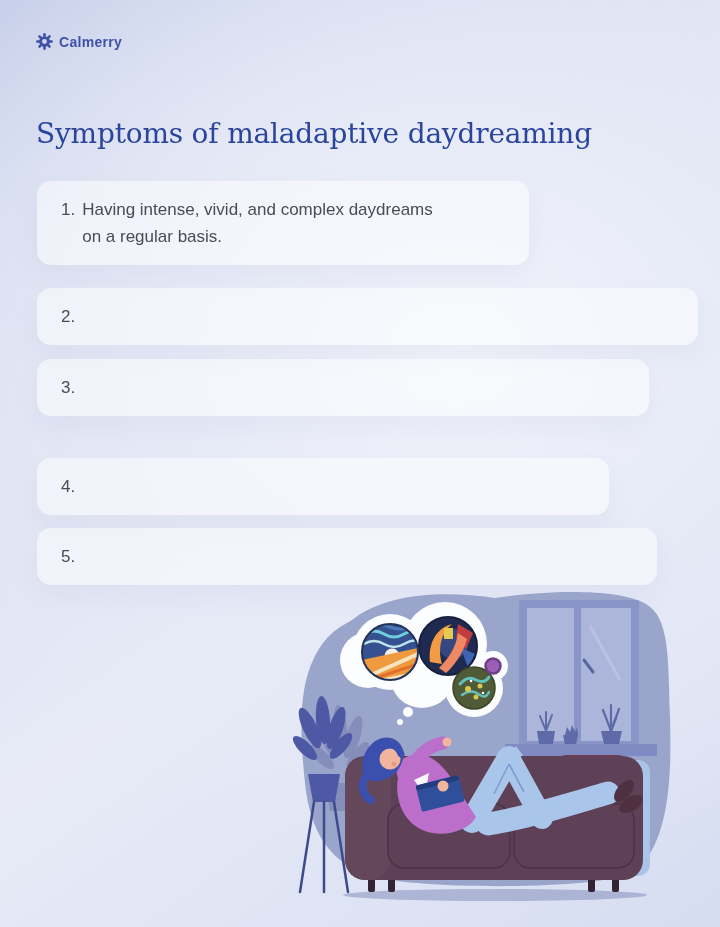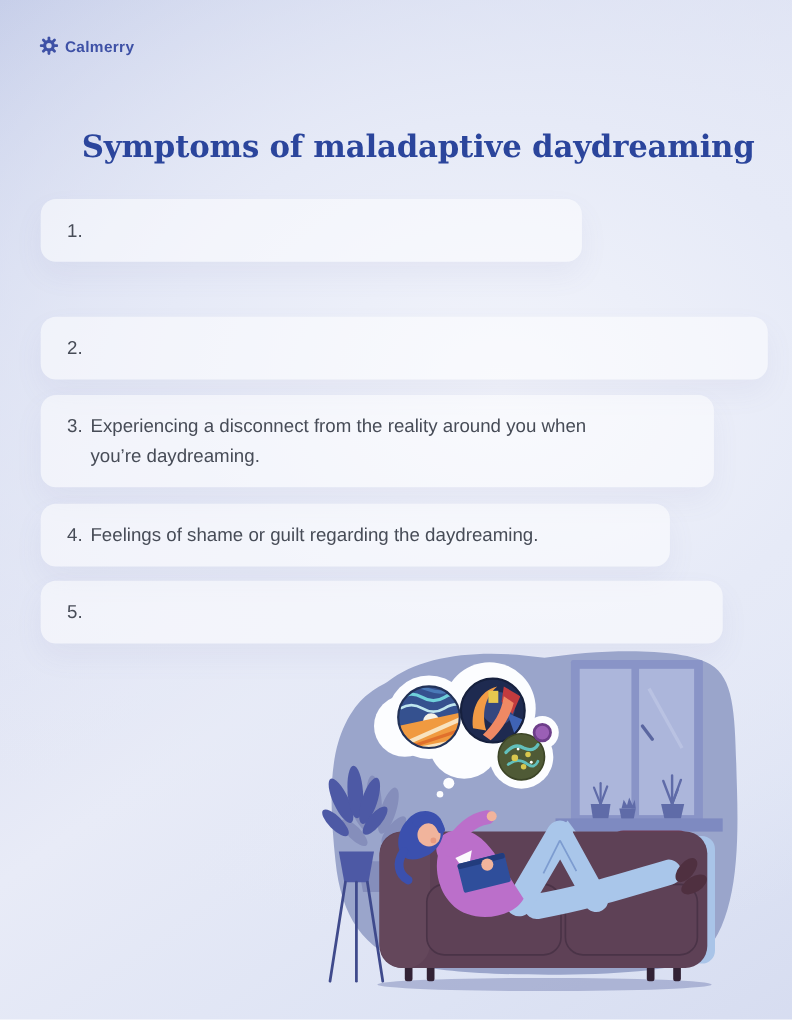--- a/index.html
+++ b/index.html
@@ -16,21 +16,21 @@
   .logo{
     position:absolute;left:36px;top:33px;
     display:flex;align-items:center;gap:6px;
   }
   .brand-name{
     font-size:14px;font-weight:800;color:#3e51a6;letter-spacing:.3px;
   }
   .page-title{
     position:absolute;left:36px;top:98px;width:650px;
     font-family:"DejaVu Serif", serif;
-    font-size:28px;font-weight:700;color:#2b459c;letter-spacing:-0.2px;text-align:right;
+    font-size:28px;font-weight:400;color:#2b459c;letter-spacing:-0.2px;
   }
   .card{
     position:absolute;left:37px;
     box-sizing:border-box;
     background:rgba(255,255,255,0.52);
     border-radius:14px;
     padding:15px 24px;
     display:flex;gap:7px;
     font-size:17px;line-height:27px;color:#474c57;
     box-shadow:0 12px 26px rgba(110,120,175,0.07);
@@ -66,32 +66,31 @@
       </g>
     </svg>
     <span class="brand-name">Calmerry</span>
   </div>
 
   <h1 class="page-title">Symptoms of maladaptive daydreaming</h1>
 
   <div>
     <div class="card">
       <span class="num">1.</span>
+      <span class="txt">Having intense, vivid, and complex daydreams
+on a regular basis.</span>
     </div>
     <div class="card">
       <span class="num">2.</span>
     </div>
     <div class="card">
       <span class="num">3.</span>
-      <span class="txt">Experiencing a disconnect from the reality around you when
-you’re daydreaming.</span>
     </div>
     <div class="card">
       <span class="num">4.</span>
-      <span class="txt">Feelings of shame or guilt regarding the daydreaming.</span>
     </div>
     <div class="card">
       <span class="num">5.</span>
     </div>
   </div>
 
   <svg class="illustration" viewBox="0 0 430 332">
 
     <path fill="#9aa5cb" d="M62 32 C95 6,150 2,205 10 C255 2,330 0,356 16 C380 30,378 70,380 130 C382 195,378 255,345 284 C305 303,130 301,85 289 C40 277,20 244,15 195 C10 148,8 102,24 70 C36 46,48 40,62 32 Z"></path>
 

